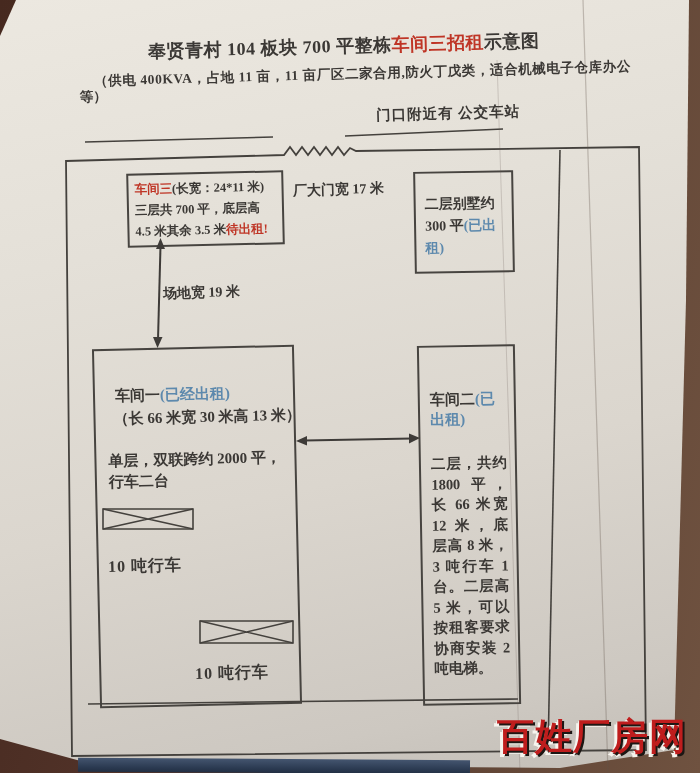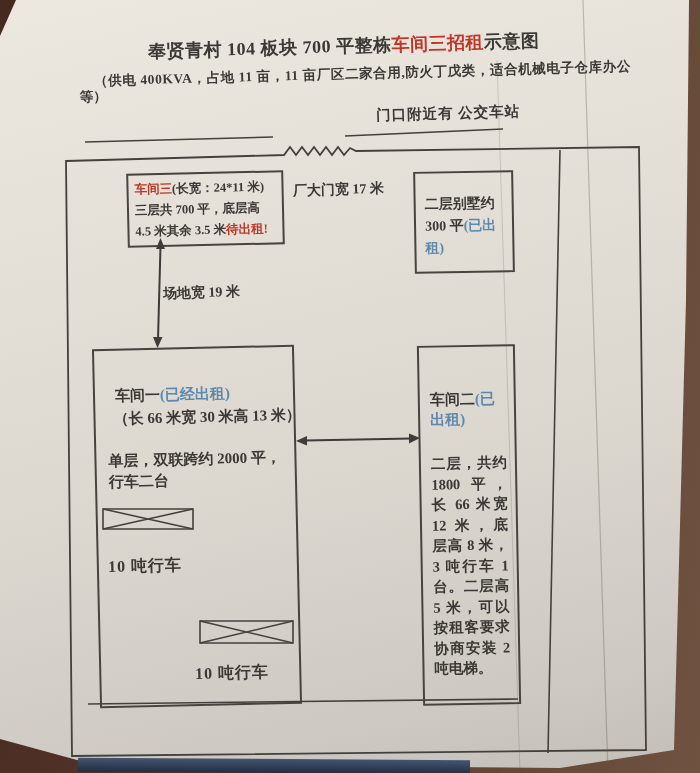--- a/index.html
+++ b/index.html
@@ -116,14 +116,15 @@
 
     <div class="box w2box">
       <div class="w2title"><span>车间二</span><span class="blue">(已出租)</span></div>
       <div class="w2desc">二层，共约 1800 平，长 66 米宽 12 米，底层高 8 米，3 吨行车 1 台。二层高 5 米，可以按租客要求协商安装 2 吨电梯。</div>
     </div>
 
   </div>
 
   <div class="abs band"></div>
 
+  <div class="abs watermark">百姓厂房网</div>
 
 </div>
 
 </body></html>

